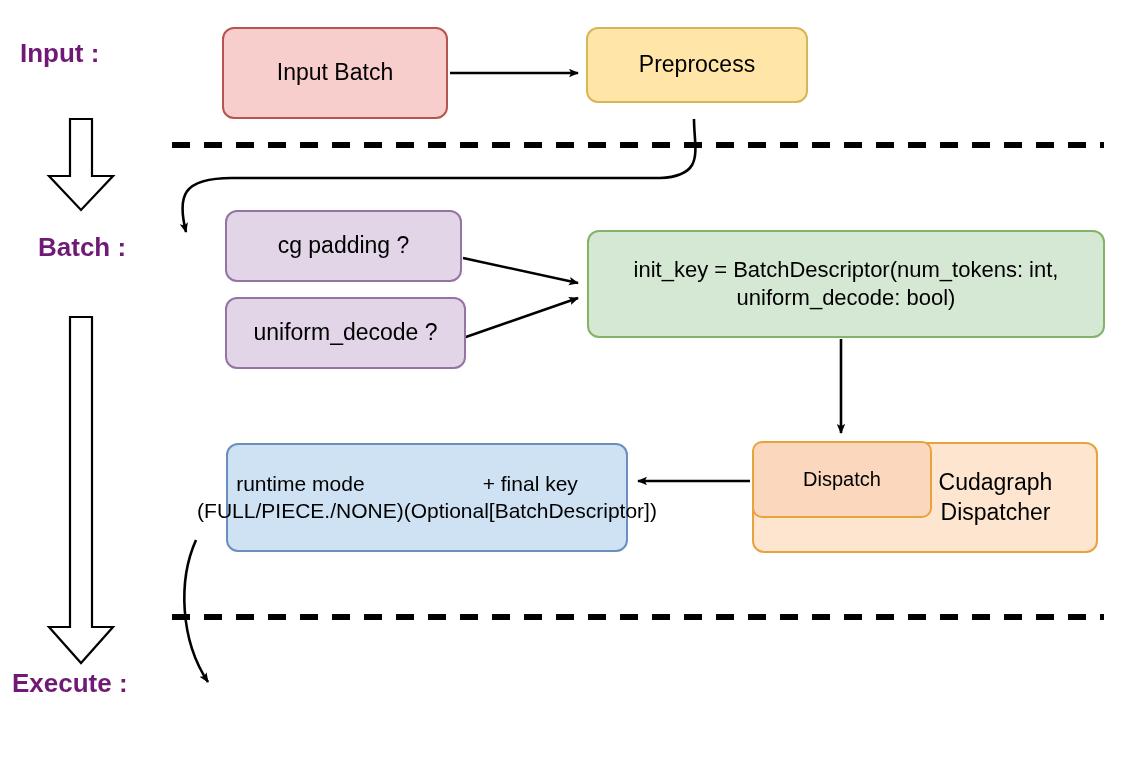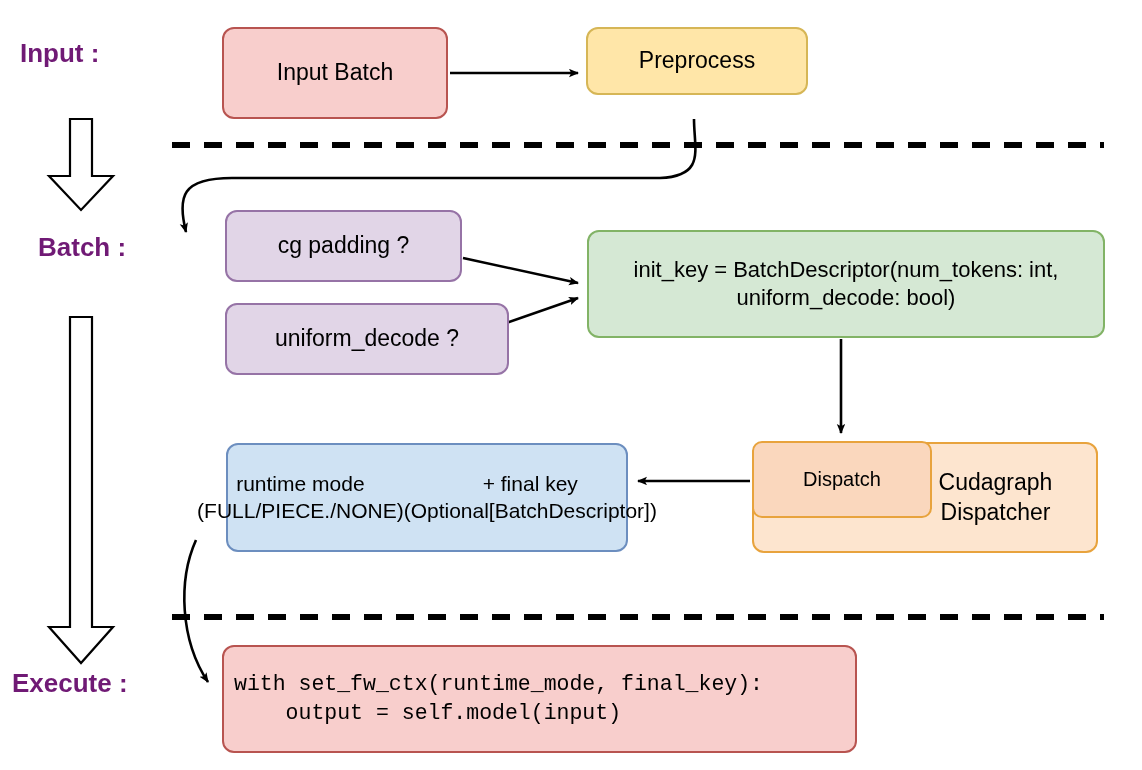--- a/index.html
+++ b/index.html
@@ -46,34 +46,33 @@
     white-space: nowrap;
   }
 
   
   .n-input-batch {
     left: 222px; top: 27px; width: 226px; height: 92px;
     background: #f8cecc; border-color: #b85450;
     font-size: 23px;
   }
   .n-preprocess {
-    left: 586px; top: 27px; width: 222px; height: 68px;
+    left: 586px; top: 27px; width: 222px; height: 76px;
     background: #ffe6a8; border-color: #d6b656;
     font-size: 23px;
   }
   .n-cg-padding {
     left: 225px; top: 210px; width: 237px; height: 72px;
     background: #e1d5e7; border-color: #9673a6;
     font-size: 23px;
   }
   .n-uniform-decode {
-    left: 225px; top: 297px; width: 284px; height: 72px;
+    left: 225px; top: 297px; width: 241px; height: 72px;
     background: #e1d5e7; border-color: #9673a6;
     font-size: 23px;
-    margin-top: 6px;
   }
   .n-init-key {
     left: 587px; top: 230px; width: 518px; height: 108px;
     background: #d5e8d4; border-color: #82b366;
     font-size: 22px; padding: 0 10px;
   }
   .n-dispatcher-outer {
     left: 752px; top: 442px; width: 346px; height: 111px;
     background: #fde5cf; border-color: #e8a33d;
     font-size: 23px;
@@ -187,18 +186,14 @@
 
   <div class="node n-dispatch-inner">
     <span>Dispatch</span>
   </div>
 
   <div class="node n-runtime-mode">
     <span>runtime mode (FULL/PIECE./NONE)</span>
     <span>+ final key (Optional[BatchDescriptor])</span>
   </div>
 
-  <div class="node n-code">
-    <pre>with set_fw_ctx(runtime_mode, final_key):
-    output = self.model(input)</pre>
-  </div>
 
 </div>
 
 </body></html>

